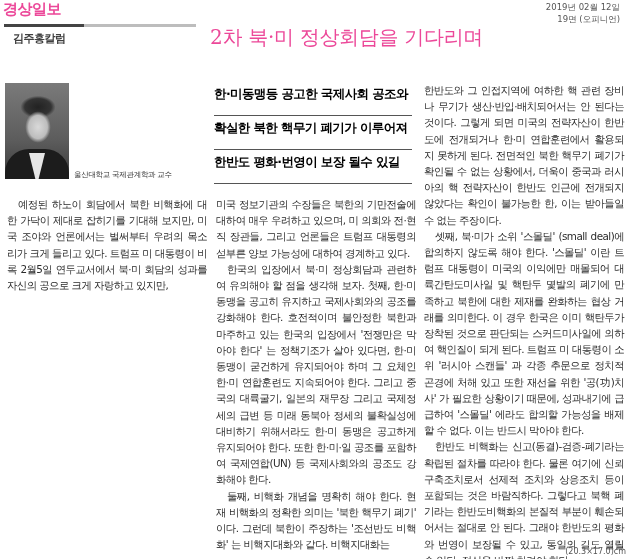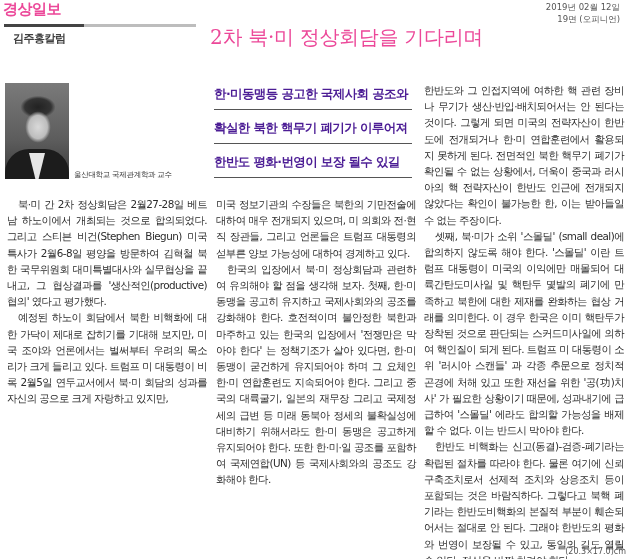--- a/index.html
+++ b/index.html
@@ -11,21 +11,21 @@
   .column-name { position:absolute; left:13px; top:31px; font-size:11px; font-weight:bold; color:#404040; letter-spacing:-0.5px; }
   .date { position:absolute; right:10px; top:1px; font-size:8.5px; color:#555; text-align:right; line-height:12px; }
   .headline { position:absolute; left:210px; top:24px; font-family:"DejaVu Serif", "Liberation Serif", serif; font-size:20px; color:#ec4899; letter-spacing:-0.3px; }
   .photo { position:absolute; left:5px; top:83px; width:64px; height:96px; background:
             radial-gradient(ellipse 17px 21px at 33px 44px, #d9d9d9 0%, #bdbdbd 55%, rgba(0,0,0,0) 75%),
             radial-gradient(ellipse 22px 14px at 33px 24px, #222 0%, #333 60%, rgba(0,0,0,0) 80%),
             linear-gradient(180deg, #7a7a7a 0%, #5c5c5c 60%, #3a3a3a 100%); overflow:hidden; }
   .photo .suit { position:absolute; left:0; bottom:0; width:64px; height:30px; background:#1c1c1c; border-radius:24px 24px 0 0; }
   .photo .shirt { position:absolute; left:24px; bottom:0; width:16px; height:26px; background:#e6e6e6; clip-path:polygon(0 0,100% 0,60% 100%,40% 100%); }
   .affil { position:absolute; left:74px; top:170px; font-size:7.5px; color:#333; letter-spacing:-0.3px; }
-  .pull { position:absolute; left:214px; width:198px; font-size:12.5px; font-weight:bold; color:#4c1d95; letter-spacing:-0.6px; padding-bottom:6px; border-bottom:1px solid #555; white-space:nowrap; }
+  .pull { position:absolute; left:214px; width:198px; font-size:12.5px; font-weight:bold; color:#000000; letter-spacing:-0.6px; padding-bottom:12px; border-bottom:1px solid #555; white-space:nowrap; }
   .col { position:absolute; width:200px; font-size:10.4px; line-height:16.2px; color:#2b2b2b; letter-spacing:-0.55px; text-align:justify; }
   .col p { margin:0; text-indent:11px; }
   .col p.noindent { text-indent:0; }
   .size-note { position:absolute; right:4px; bottom:3px; font-size:8px; color:#555; }
 </style>
 </head>
 <body>
 
 <div class="masthead">경상일보</div>
 <div class="rule">
@@ -44,27 +44,27 @@
   <div class="suit"></div>
   <div class="shirt"></div>
 </div>
 <div class="affil">울산대학교 국제관계학과 교수</div>
 
 <div class="pull" style="top:86px;">한·미동맹등 공고한 국제사회 공조와</div>
 <div class="pull" style="top:120px;">확실한 북한 핵무기 폐기가 이루어져</div>
 <div class="pull" style="top:154px;">한반도 평화·번영이 보장 될수 있길</div>
 
 <div class="col" style="left:7px; top:196px;">
-  <p>북·미 간 2차 정상회담은 2월27-28일 베트남 하노이에서 개최되는 것으로 합의되었다. 그리고 스티븐 비건(Stephen Biegun) 미국 특사가 2월6-8일 평양을 방문하여 김혁철 북한 국무위원회 대미특별대사와 실무협상을 끝내고, 그 협상결과를 '생산적인(productive) 협의' 였다고 평가했다.</p>
   <p>예정된 하노이 회담에서 북한 비핵화에 대한 가닥이 제대로 잡히기를 기대해 보지만, 미국 조야와 언론에서는 벌써부터 우려의 목소리가 크게 들리고 있다. 트럼프 미 대통령이 비록 2월5일 연두교서에서 북·미 회담의 성과를 자신의 공으로 크게 자랑하고 있지만,</p>
 </div>
 
 <div class="col" style="left:216px; top:196px;">
-  <p class="noindent">미국 정보기관의 수장들은 북한의 기만전술에 대하여 매우 전개되지 있으며, 미 의회와 전·현직 장관들, 그리고 언론들은 트럼프 대통령의 섣부른 양보 가능성에 대하여 경계하고 있다.</p>
+  <p class="noindent">미국 정보기관의 수장들은 북한의 기만전술에 대하여 매우 우려하고 있으며, 미 의회와 전·현직 장관들, 그리고 언론들은 트럼프 대통령의 섣부른 양보 가능성에 대하여 경계하고 있다.</p>
   <p>한국의 입장에서 북·미 정상회담과 관련하여 유의해야 할 점을 생각해 보자. 첫째, 한·미 동맹을 공고히 유지하고 국제사회와의 공조를 강화해야 한다. 호전적이며 불안정한 북한과 마주하고 있는 한국의 입장에서 '전쟁만은 막아야 한다' 는 정책기조가 살아 있다면, 한·미 동맹이 굳건하게 유지되어야 하며 그 요체인 한·미 연합훈련도 지속되어야 한다. 그리고 중국의 대륙굴기, 일본의 재무장 그리고 국제정세의 급변 등 미래 동북아 정세의 불확실성에 대비하기 위해서라도 한·미 동맹은 공고하게 유지되어야 한다. 또한 한·미·일 공조를 포함하여 국제연합(UN) 등 국제사회와의 공조도 강화해야 한다.</p>
+  <p>둘째, 비핵화 개념을 명확히 해야 한다. 현재 비핵화의 정확한 의미는 '북한 핵무기 폐기' 이다. 그런데 북한이 주장하는 '조선반도 비핵화' 는 비핵지대화와 같다. 비핵지대화는</p>
 </div>
 
 <div class="col" style="left:424px; top:82px;">
   <p class="noindent">한반도와 그 인접지역에 여하한 핵 관련 장비나 무기가 생산·반입·배치되어서는 안 된다는 것이다. 그렇게 되면 미국의 전략자산이 한반도에 전개되거나 한·미 연합훈련에서 활용되지 못하게 된다. 전면적인 북한 핵무기 폐기가 확인될 수 없는 상황에서, 더욱이 중국과 러시아의 핵 전략자산이 한반도 인근에 전개되지 않았다는 확인이 불가능한 한, 이는 받아들일 수 없는 주장이다.</p>
   <p>셋째, 북·미가 소위 '스몰딜' (small deal)에 합의하지 않도록 해야 한다. '스몰딜' 이란 트럼프 대통령이 미국의 이익에만 매몰되어 대륙간탄도미사일 및 핵탄두 몇발의 폐기에 만족하고 북한에 대한 제재를 완화하는 협상 거래를 의미한다. 이 경우 한국은 이미 핵탄두가 장착된 것으로 판단되는 스커드미사일에 의하여 핵인질이 되게 된다. 트럼프 미 대통령이 소위 '러시아 스캔들' 과 각종 추문으로 정치적 곤경에 처해 있고 또한 재선을 위한 '공(功)치사' 가 필요한 상황이기 때문에, 성과내기에 급급하여 '스몰딜' 에라도 합의할 가능성을 배제할 수 없다. 이는 반드시 막아야 한다.</p>
   <p>한반도 비핵화는 신고(동결)-검증-폐기라는 확립된 절차를 따라야 한다. 물론 여기에 신뢰구축조치로서 선제적 조치와 상응조치 등이 포함되는 것은 바람직하다. 그렇다고 북핵 폐기라는 한반도비핵화의 본질적 부분이 훼손되어서는 절대로 안 된다. 그래야 한반도의 평화와 번영이 보장될 수 있고, 통일의 길도 열릴 수 있다. 정신을 바짝 차려야 한다.</p>
 </div>
 
 <div class="size-note">(20.3×17.0)cm</div>
 

